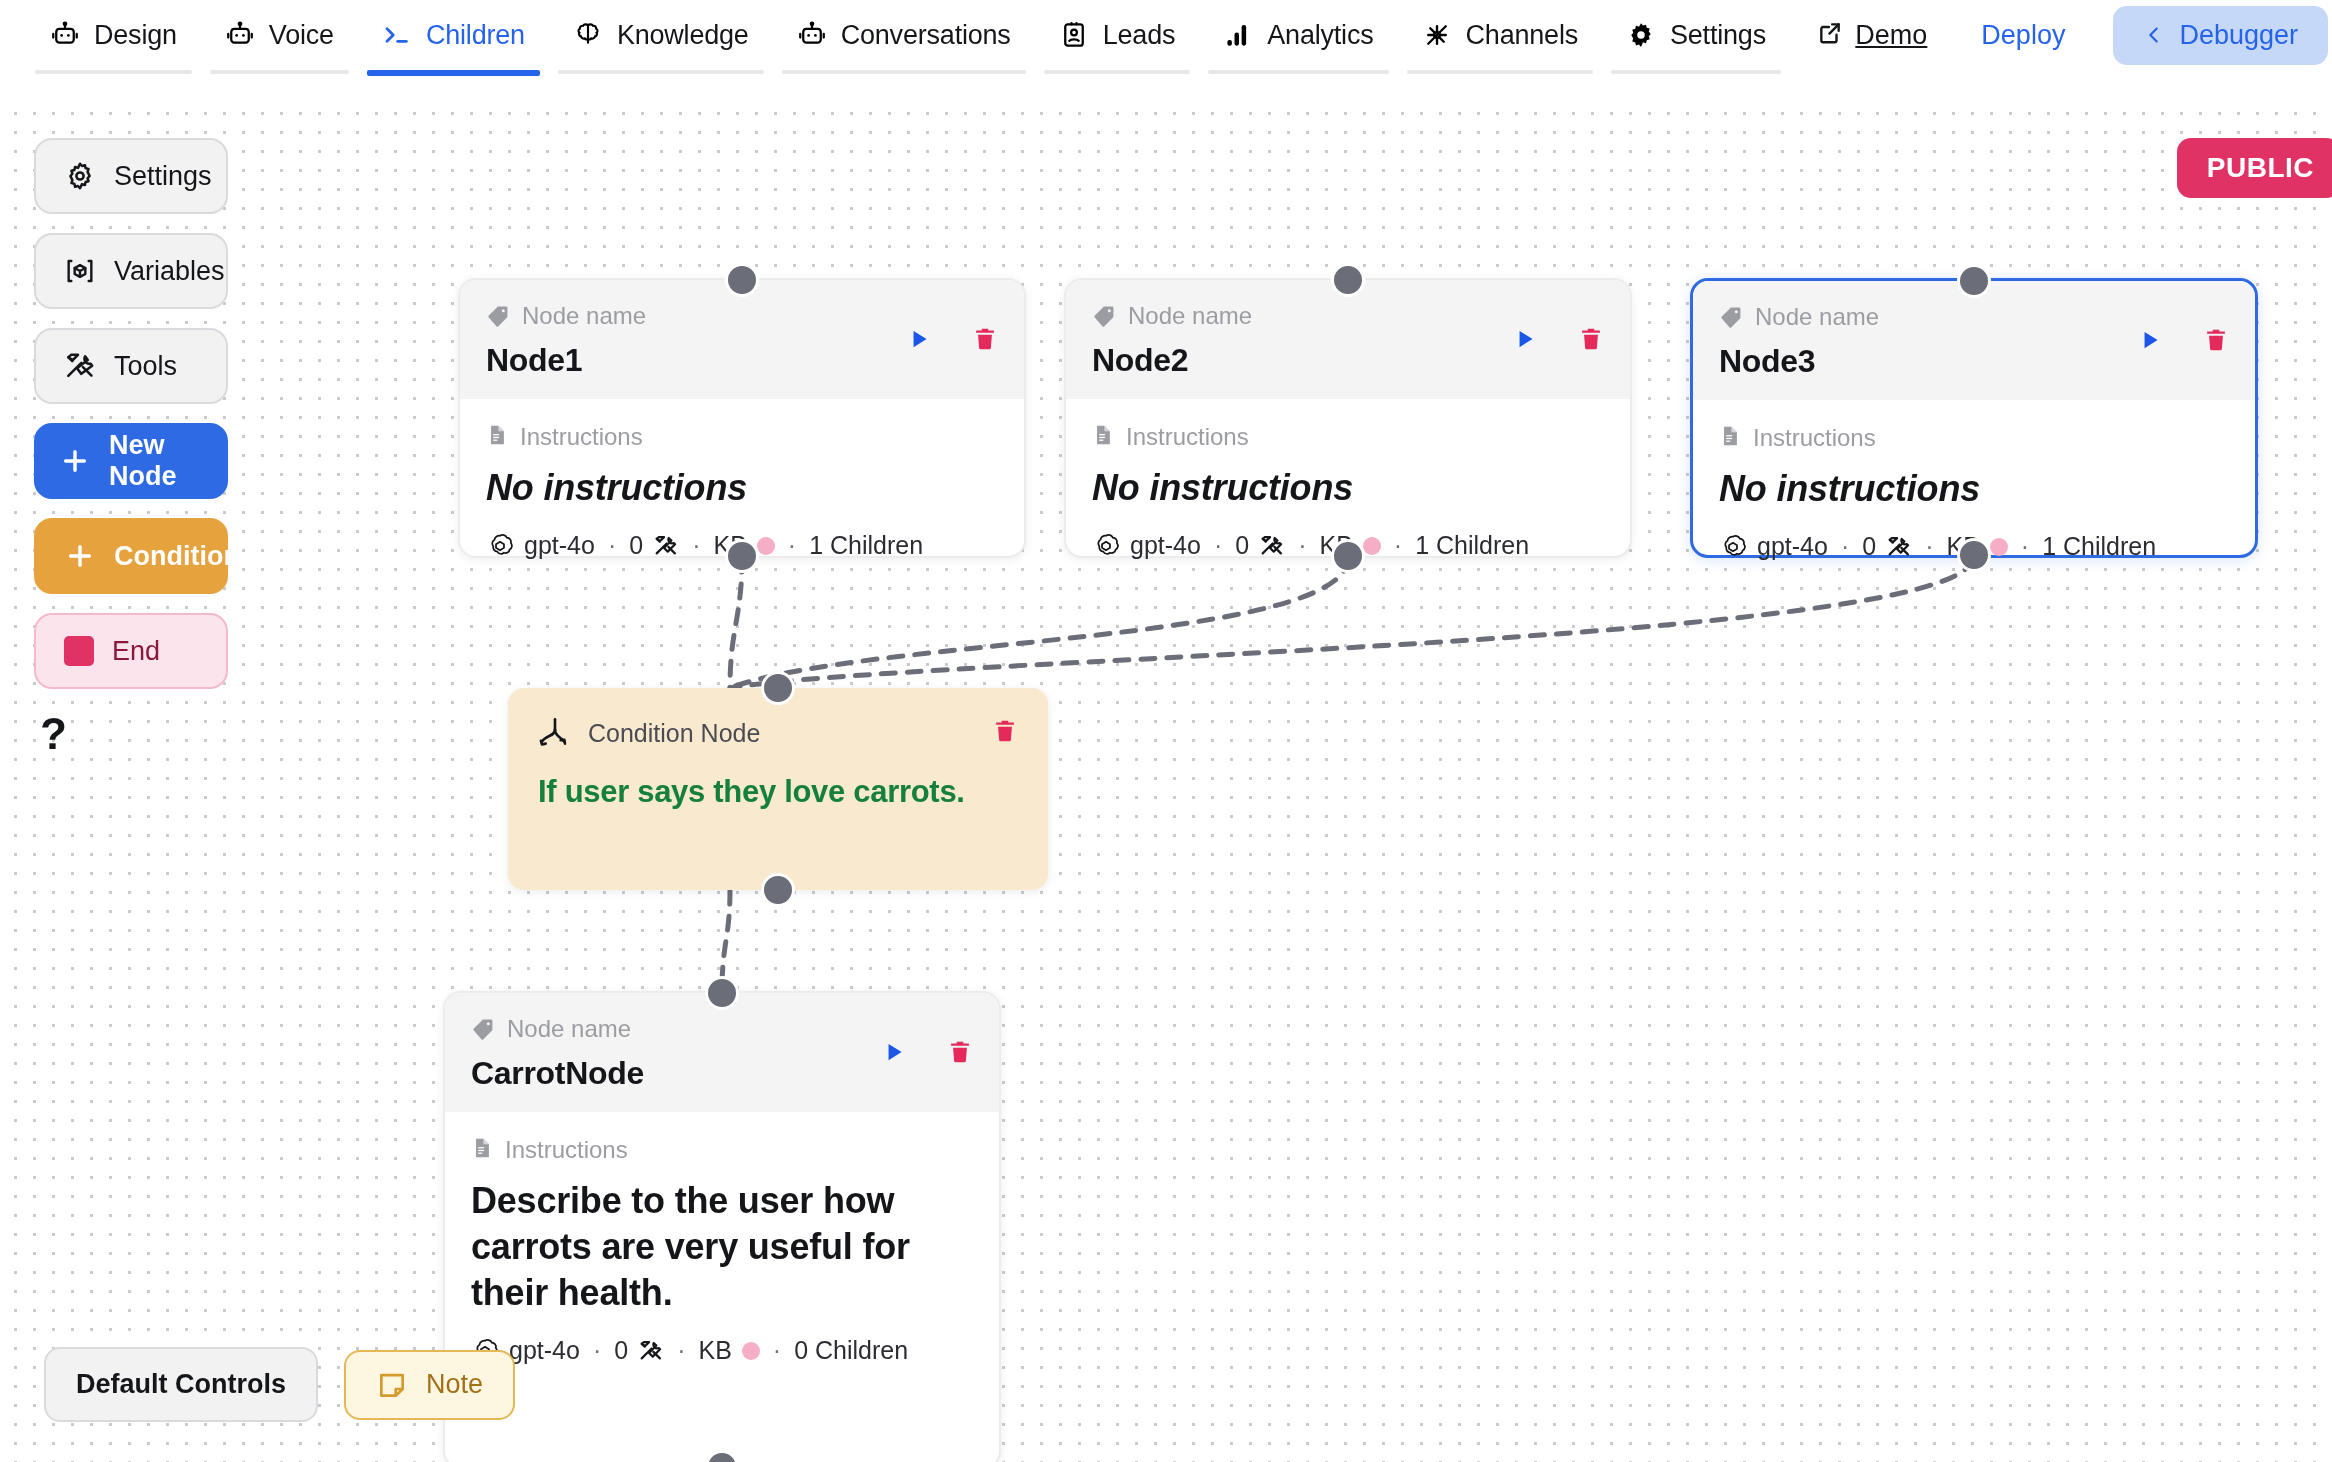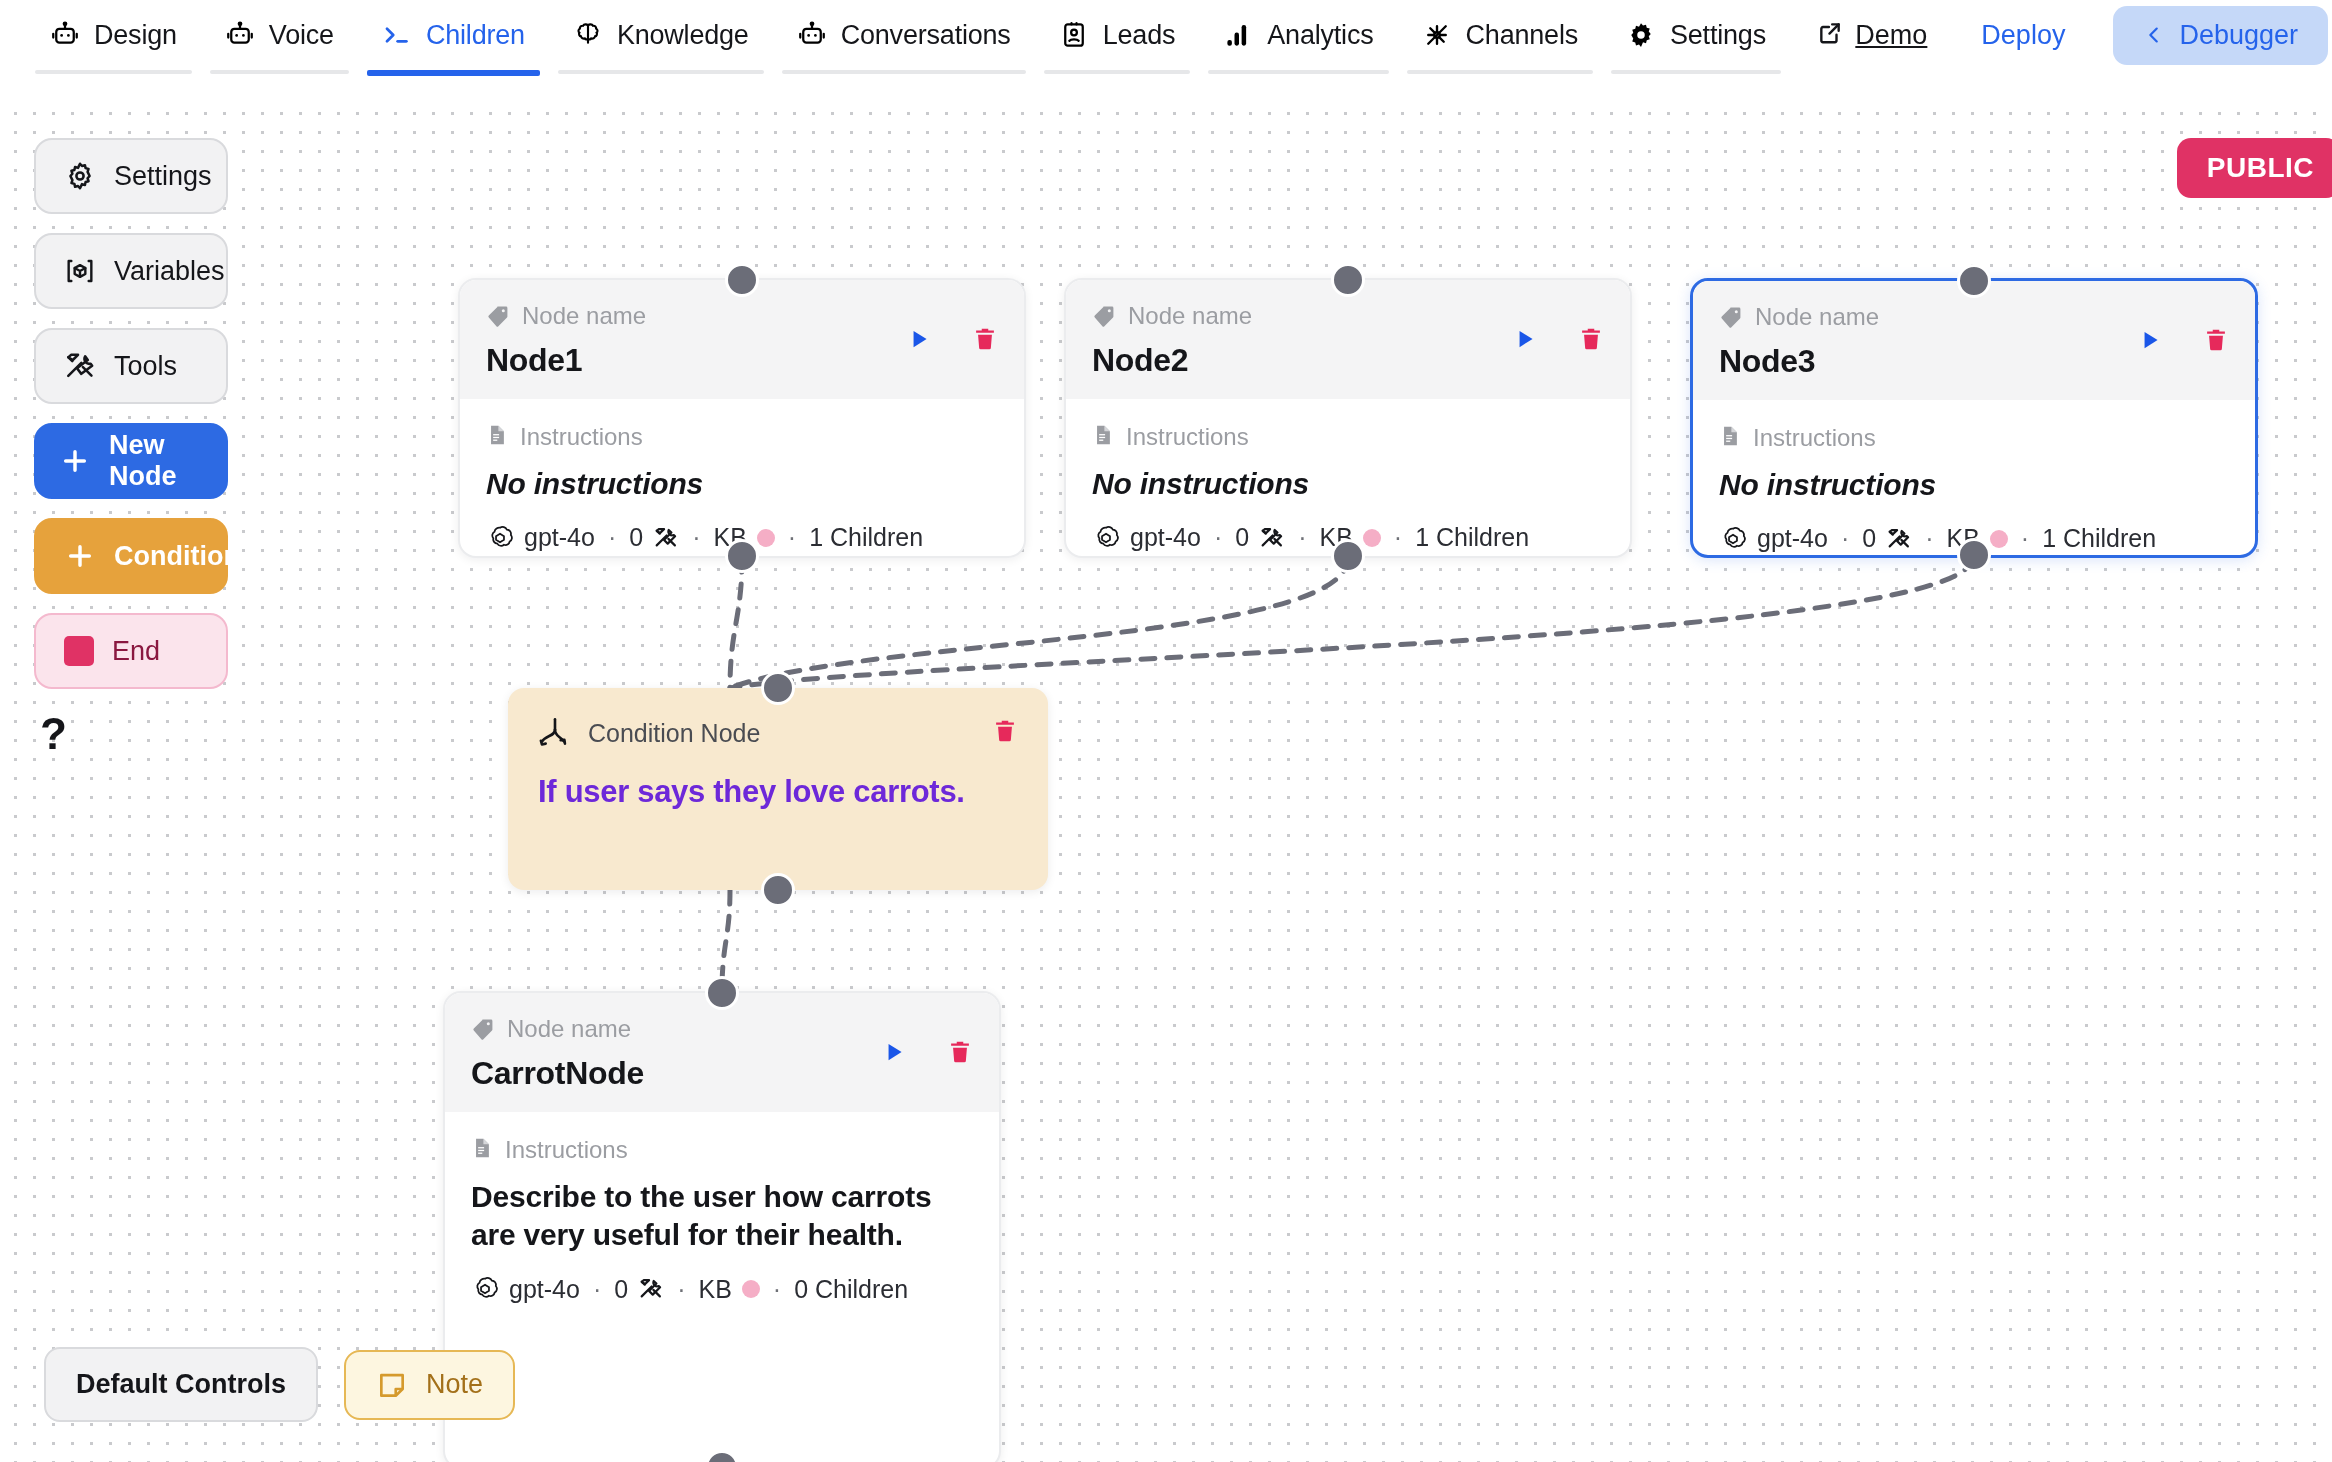--- a/index.html
+++ b/index.html
@@ -119,21 +119,21 @@
   .node-title { font-size: 32px; font-weight: bold; color: #15161a; margin-top: 12px; letter-spacing: -0.3px; }
   .node-actions { position: absolute; right: 26px; top: 46px; display: flex; align-items: center; gap: 40px; }
   .run-btn { cursor: pointer; width: 26px; height: 30px; display: block; }
   .del-btn { cursor: pointer; width: 26px; height: 30px; display: block; }
 
   .node-body { padding: 24px 26px 26px 26px; }
   .instr-row { display: flex; align-items: center; gap: 12px; }
   .doc-icon { width: 22px; height: 26px; display: block; flex: none; }
   .instr-label { font-size: 24px; color: #9b9da2; }
   .instr-text {
-    margin-top: 14px; font-size: 30px; font-weight: bold; color: #15161a;
+    margin-top: 14px; font-size: 36px; font-weight: bold; color: #15161a;
     line-height: 1.28; letter-spacing: -0.2px;
   }
   .instr-text.empty { font-style: italic; }
   .meta-row {
     margin-top: 20px; display: flex; align-items: center; gap: 10px;
     font-size: 25px; color: #2b2d33; white-space: nowrap;
   }
   .oai-icon { width: 28px; height: 28px; display: block; flex: none; }
   .tool-icon { width: 26px; height: 26px; display: block; flex: none; }
   .dot-sep { color: #6f7177; padding: 0 3px; }
@@ -156,21 +156,21 @@
     border-radius: 16px;
     box-shadow: 0 2px 10px rgba(16,18,27,0.08);
     z-index: 10;
   }
   .cond-head { display: flex; align-items: center; padding: 30px 30px 0 30px; }
   .cond-icon { width: 34px; height: 30px; display: block; flex: none; margin-right: 16px; }
   .cond-label { font-size: 25px; color: #4a4c52; }
   .cond-del { margin-left: auto; cursor: pointer; width: 26px; height: 30px; display: block; }
   .cond-text {
     padding: 26px 30px 34px 30px;
-    font-size: 31px; font-weight: bold; color: #6d28d9; letter-spacing: -0.3px;
+    font-size: 31px; font-weight: bold; color: #15803d; letter-spacing: -0.3px;
   }
 
   
   .public-badge {
     position: absolute; top: 40px; right: -8px;
     background: #e03265; color: #ffffff;
     font-size: 28px; font-weight: bold; letter-spacing: 0.5px;
     padding: 14px 26px 14px 30px;
     border-radius: 14px;
     z-index: 40;

